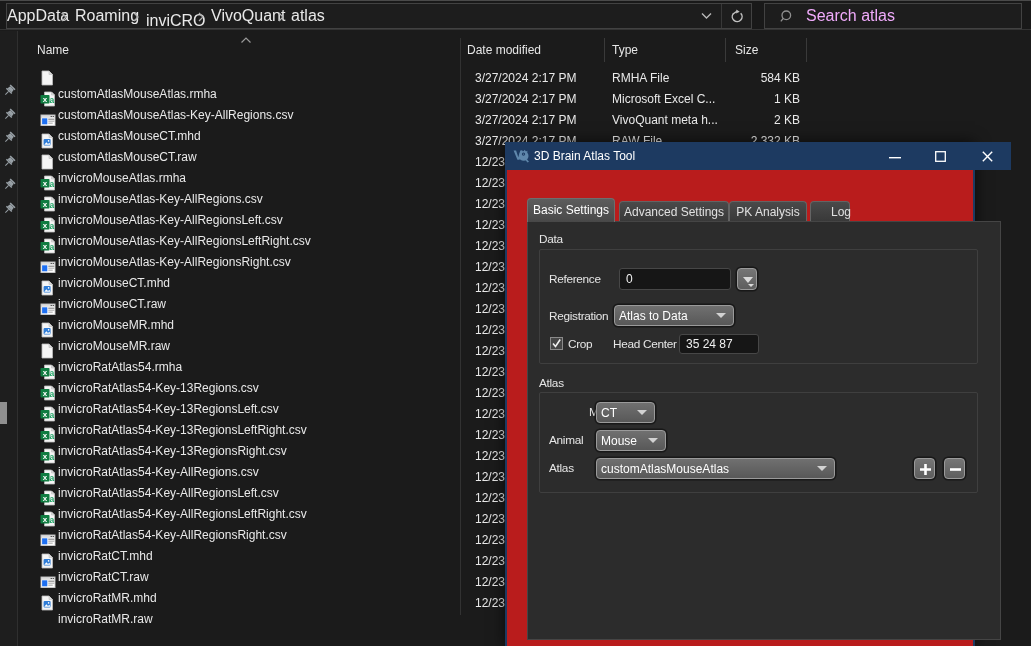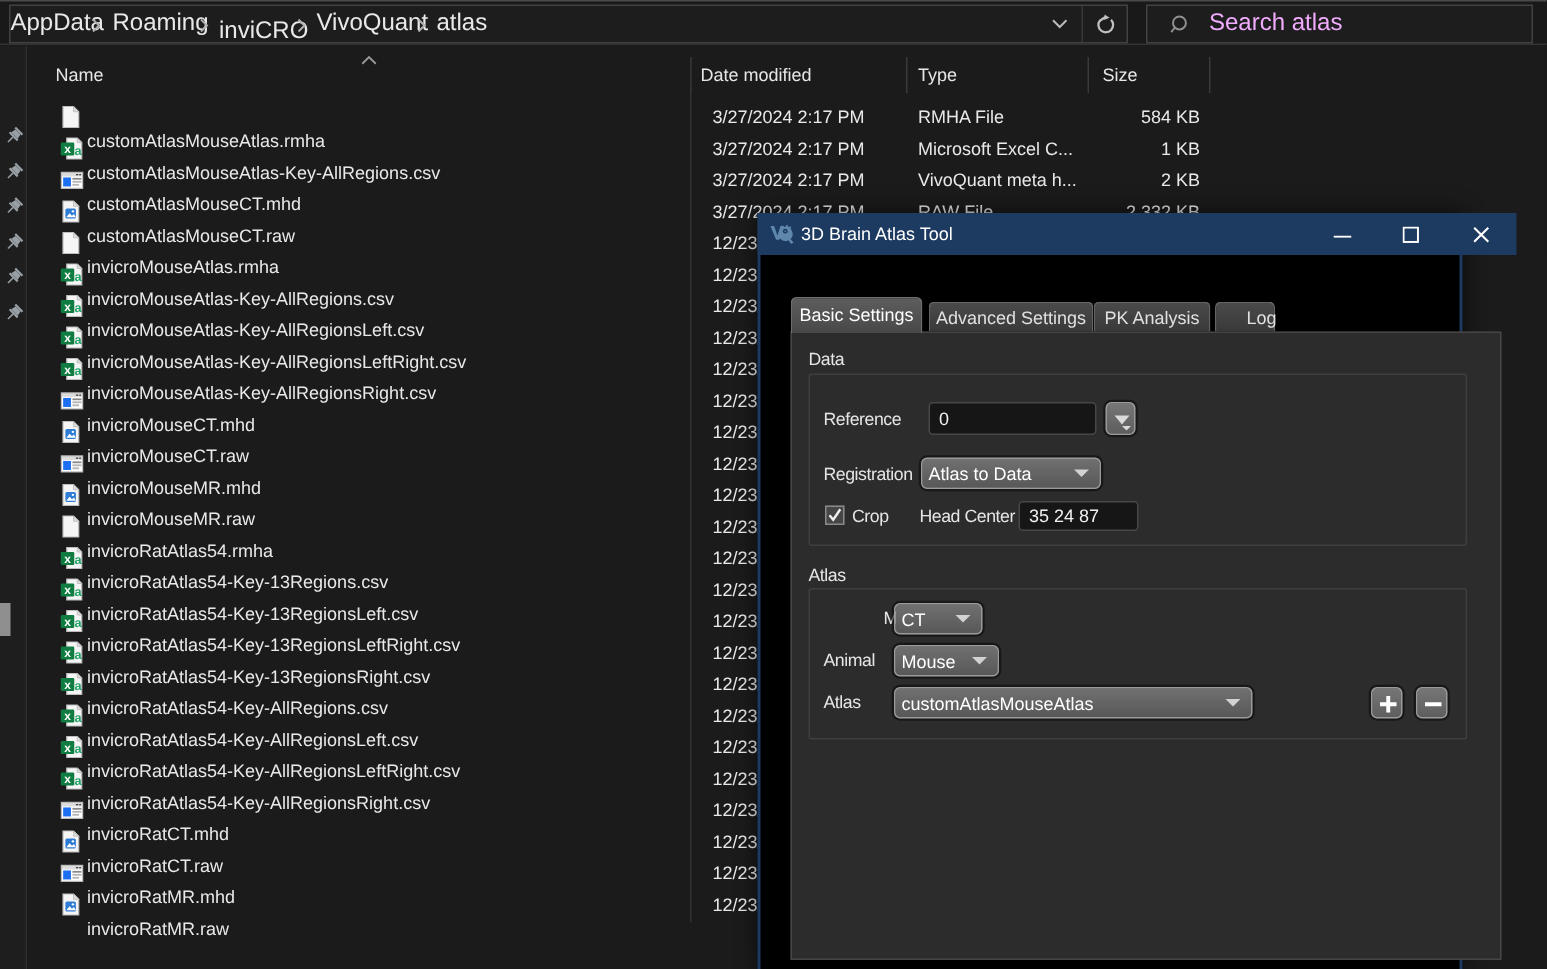--- a/index.html
+++ b/index.html
@@ -27,21 +27,21 @@
 
 .row { position:absolute; left:19px; width:1012px; height:21px; font-size:12px; color:#e9e9e9; }
 .fic { position:absolute; left:21px; top:2px; }
 .fname { position:absolute; left:39px; top:16px; height:21px; line-height:21px; white-space:nowrap; }
 .fdate { position:absolute; left:456px; top:0; height:21px; line-height:21px; white-space:nowrap;text-align:right; }
 .ftype { position:absolute; left:593px; top:0; height:21px; line-height:21px; white-space:nowrap; }
 .fsize { position:absolute; left:641px; width:140px; top:0; height:21px; line-height:21px; text-align:right; }
 #colline { position:absolute; left:460px; top:38px; width:1px; height:577px; background:#323232; }
 
 
-#dlg { position:absolute; left:505px; top:142px; width:470px; height:504px; background:#000000;
+#dlg { position:absolute; left:505px; top:142px; width:470px; height:504px; background:#b91c1c;
   border-left:2px solid #1d3a61; border-right:2px solid #1d3a61; box-shadow:0 0 14px rgba(0,0,0,0.65); }
 #titlebar { position:absolute; left:-2px; top:0; width:506px; height:28px; background:#1d3a61; }
 #titletext { position:absolute; left:29px; top:0; height:28px; line-height:28px; color:#fff; font-size:12px; }
 #tabpane { position:absolute; left:20px; top:79px; width:474px; height:419px; background:#2c2c2c; border:1px solid #454545; }
 .tab { position:absolute; font-size:12px; text-align:center; border:1px solid #5a5a5a; border-bottom:none;
   border-radius:4px 4px 0 0; }
 .tab.active { background:linear-gradient(#5d5d5d,#484848); color:#fff; z-index:3; border-color:#6e6e6e; }
 .tab.inactive { background:linear-gradient(#4a4a4a,#393939); color:#e0e0e0; z-index:1; border-color:#646464; }
 .gbox { position:absolute; border:1px solid #3f3f3f; border-radius:2px; }
 .dlbl { position:absolute; color:#e6e6e6; font-size:11.8px; letter-spacing:-0.3px; height:20px; line-height:20px; white-space:nowrap; }

